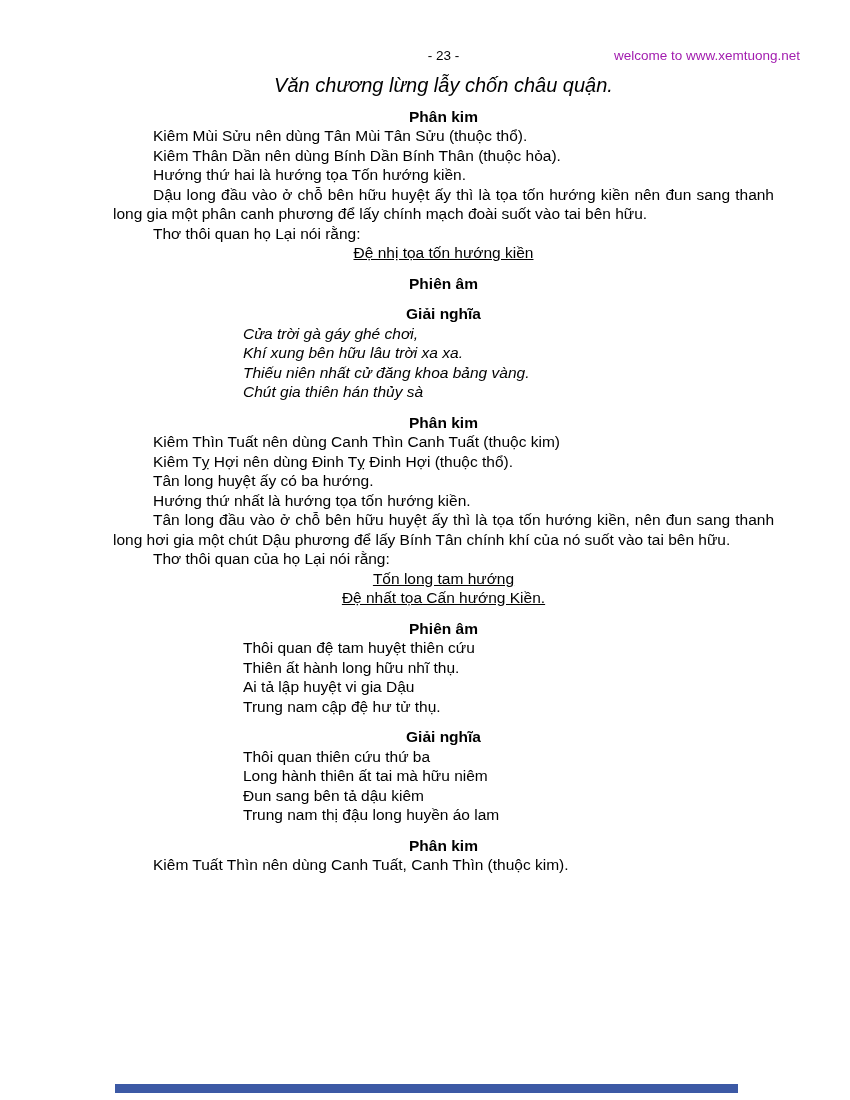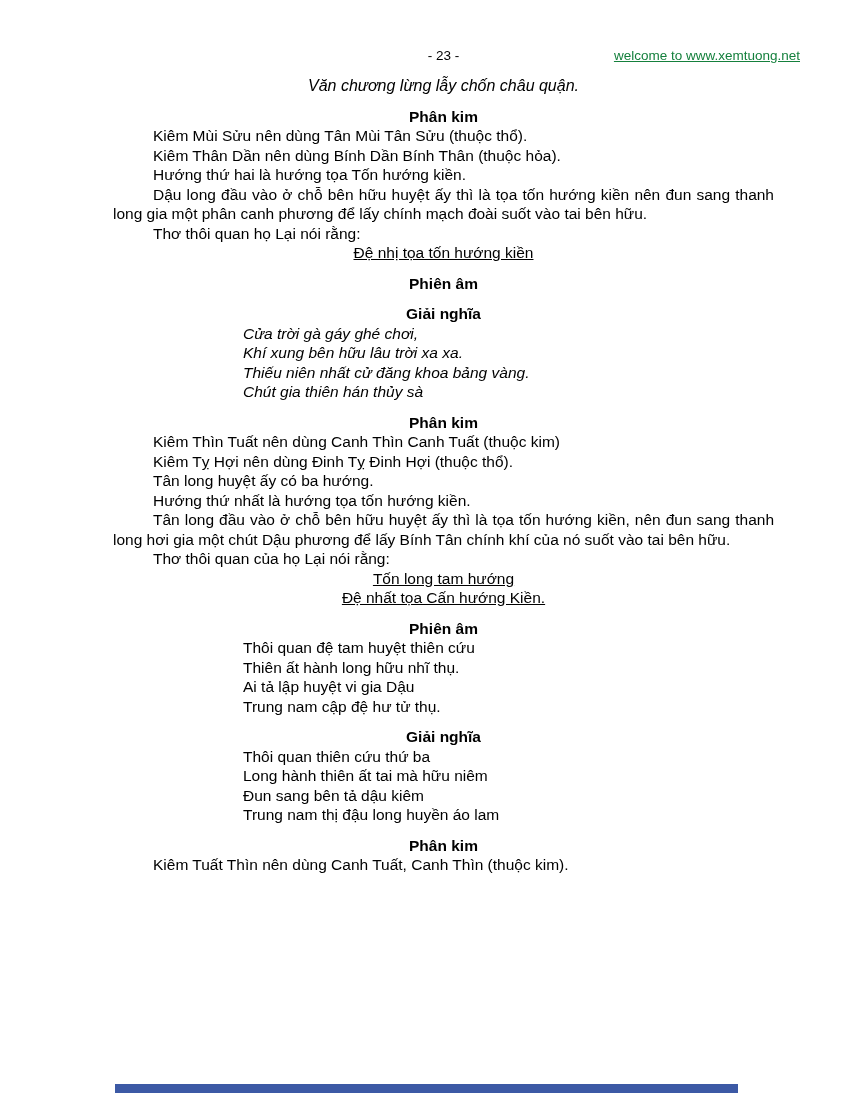--- a/index.html
+++ b/index.html
@@ -11,23 +11,23 @@
     background: #ffffff;
     color: #000000;
     font-family: "Liberation Sans", "DejaVu Sans", sans-serif;
     font-size: 15.5px;
     line-height: 19.5px;
     overflow: hidden;
     padding-left: 37px;
   }
   .header { position: absolute; top: 46px; left: 0; right: 0; height: 20px; font-size: 13.5px; }
   .page-num { position: absolute; left: 0; right: 0; text-align: center; }
-  .welcome { position: absolute; right: 87px; top: 0; text-decoration: underline; color: #15803d; cursor: pointer; }
+  .welcome { position: absolute; right: 87px; top: 0; color: #a21caf; cursor: pointer; }
   .content { position: absolute; top: 76px; left: 113px; right: 113px; }
-  .epigraph { text-align: center; font-style: italic; font-size: 16px; }
+  .epigraph { text-align: center; font-style: italic; font-size: 20px; }
   .h { font-weight: bold; text-align: center; margin-top: 11px; }
   .indent { text-indent: 40px; }
   .just { text-align: justify; text-indent: 40px; }
   .center { text-align: center; text-decoration: underline; }
   .poem { margin-left: 130px; }
   .poem.italic { font-style: italic; }
   .gap { }
   .footer-bar {
     position: absolute;
     left: 115px;

